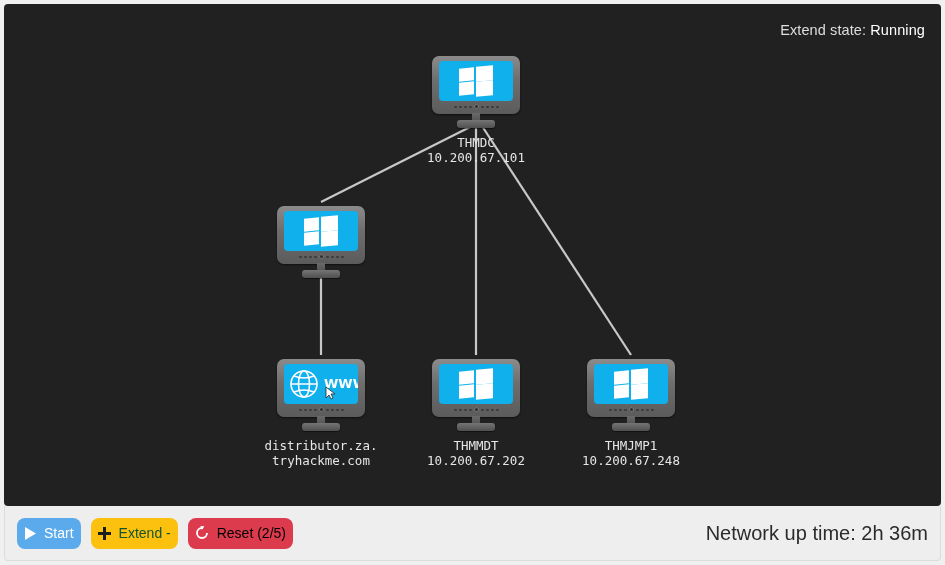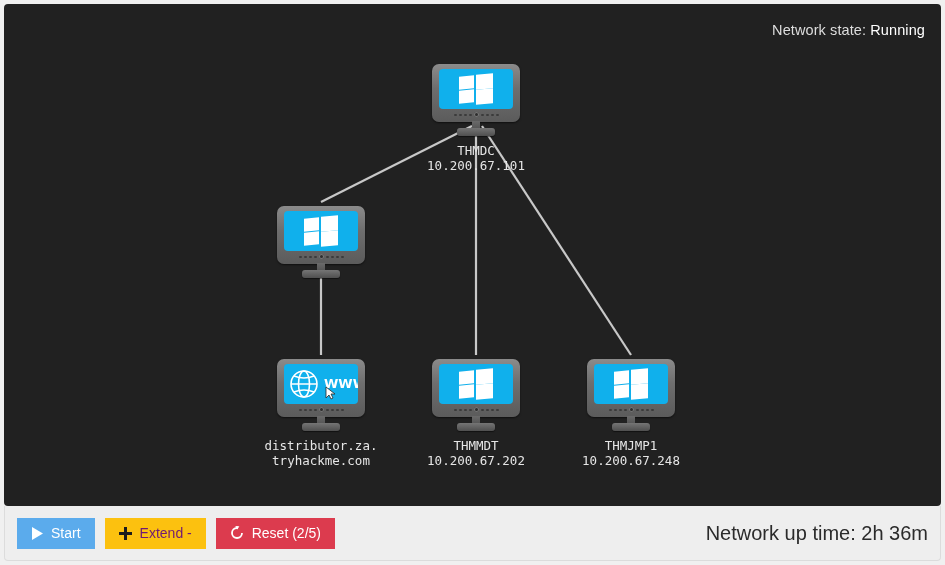--- a/index.html
+++ b/index.html
@@ -165,32 +165,32 @@
     display: flex;
     align-items: center;
     padding: 0 12px;
   }
   #btns { display: flex; gap: 10px; align-items: center; }
   .btn {
     display: inline-flex;
     align-items: center;
     gap: 8px;
     height: 31px;
-    padding: 0 14px;
+    padding: 0 7px;
     border: none;
-    border-radius: 0;
+    border-radius: 8px;
     font-family: "Liberation Sans", sans-serif;
     font-size: 14px;
     cursor: pointer;
     white-space: nowrap;
     box-sizing: border-box;
   }
   .btn-start  { background: #5babec; color: #ffffff; }
-  .btn-extend { background: #fcc10f; color: #701a75; }
-  .btn-reset  { background: #dc3b4e; color: #ffffff; }
+  .btn-extend { background: #fcc10f; color: #14532d; }
+  .btn-reset  { background: #dc3b4e; color: #000000; }
   .ico { display: inline-flex; align-items: center; justify-content: center; }
   #uptime {
     margin-left: auto;
     font-size: 20px;
     color: #2b2b2b;
     white-space: nowrap;
   }
 </style>
 </head>
 <body>
@@ -204,25 +204,25 @@
       <line x1="468" y1="122" x2="317" y2="198" stroke="#c8c8c8" stroke-width="2.2"></line>
 
       <line x1="472" y1="122" x2="472" y2="351" stroke="#c8c8c8" stroke-width="2.2"></line>
 
       <line x1="478" y1="122" x2="627" y2="351" stroke="#c8c8c8" stroke-width="2.2"></line>
 
       <line x1="317" y1="272" x2="317" y2="351" stroke="#c8c8c8" stroke-width="2.2"></line>
     </svg>
 
     <div id="net-state">
-      <span>Network state:</span>
+      <span>Extend state:</span>
       <span class="val">Running</span>
     </div>
 
-    <div class="node" style="left:472px; top:60px;text-align:center;">
+    <div class="node" style="left:472px; top:52px;text-align:center;">
       <div class="node-icon">
         <div class="bezel">
           <div class="screen">
             <div class="winlogo">
                 <i></i>
                 <i></i>
                 <i></i>
                 <i></i>
               </div>
           </div>

